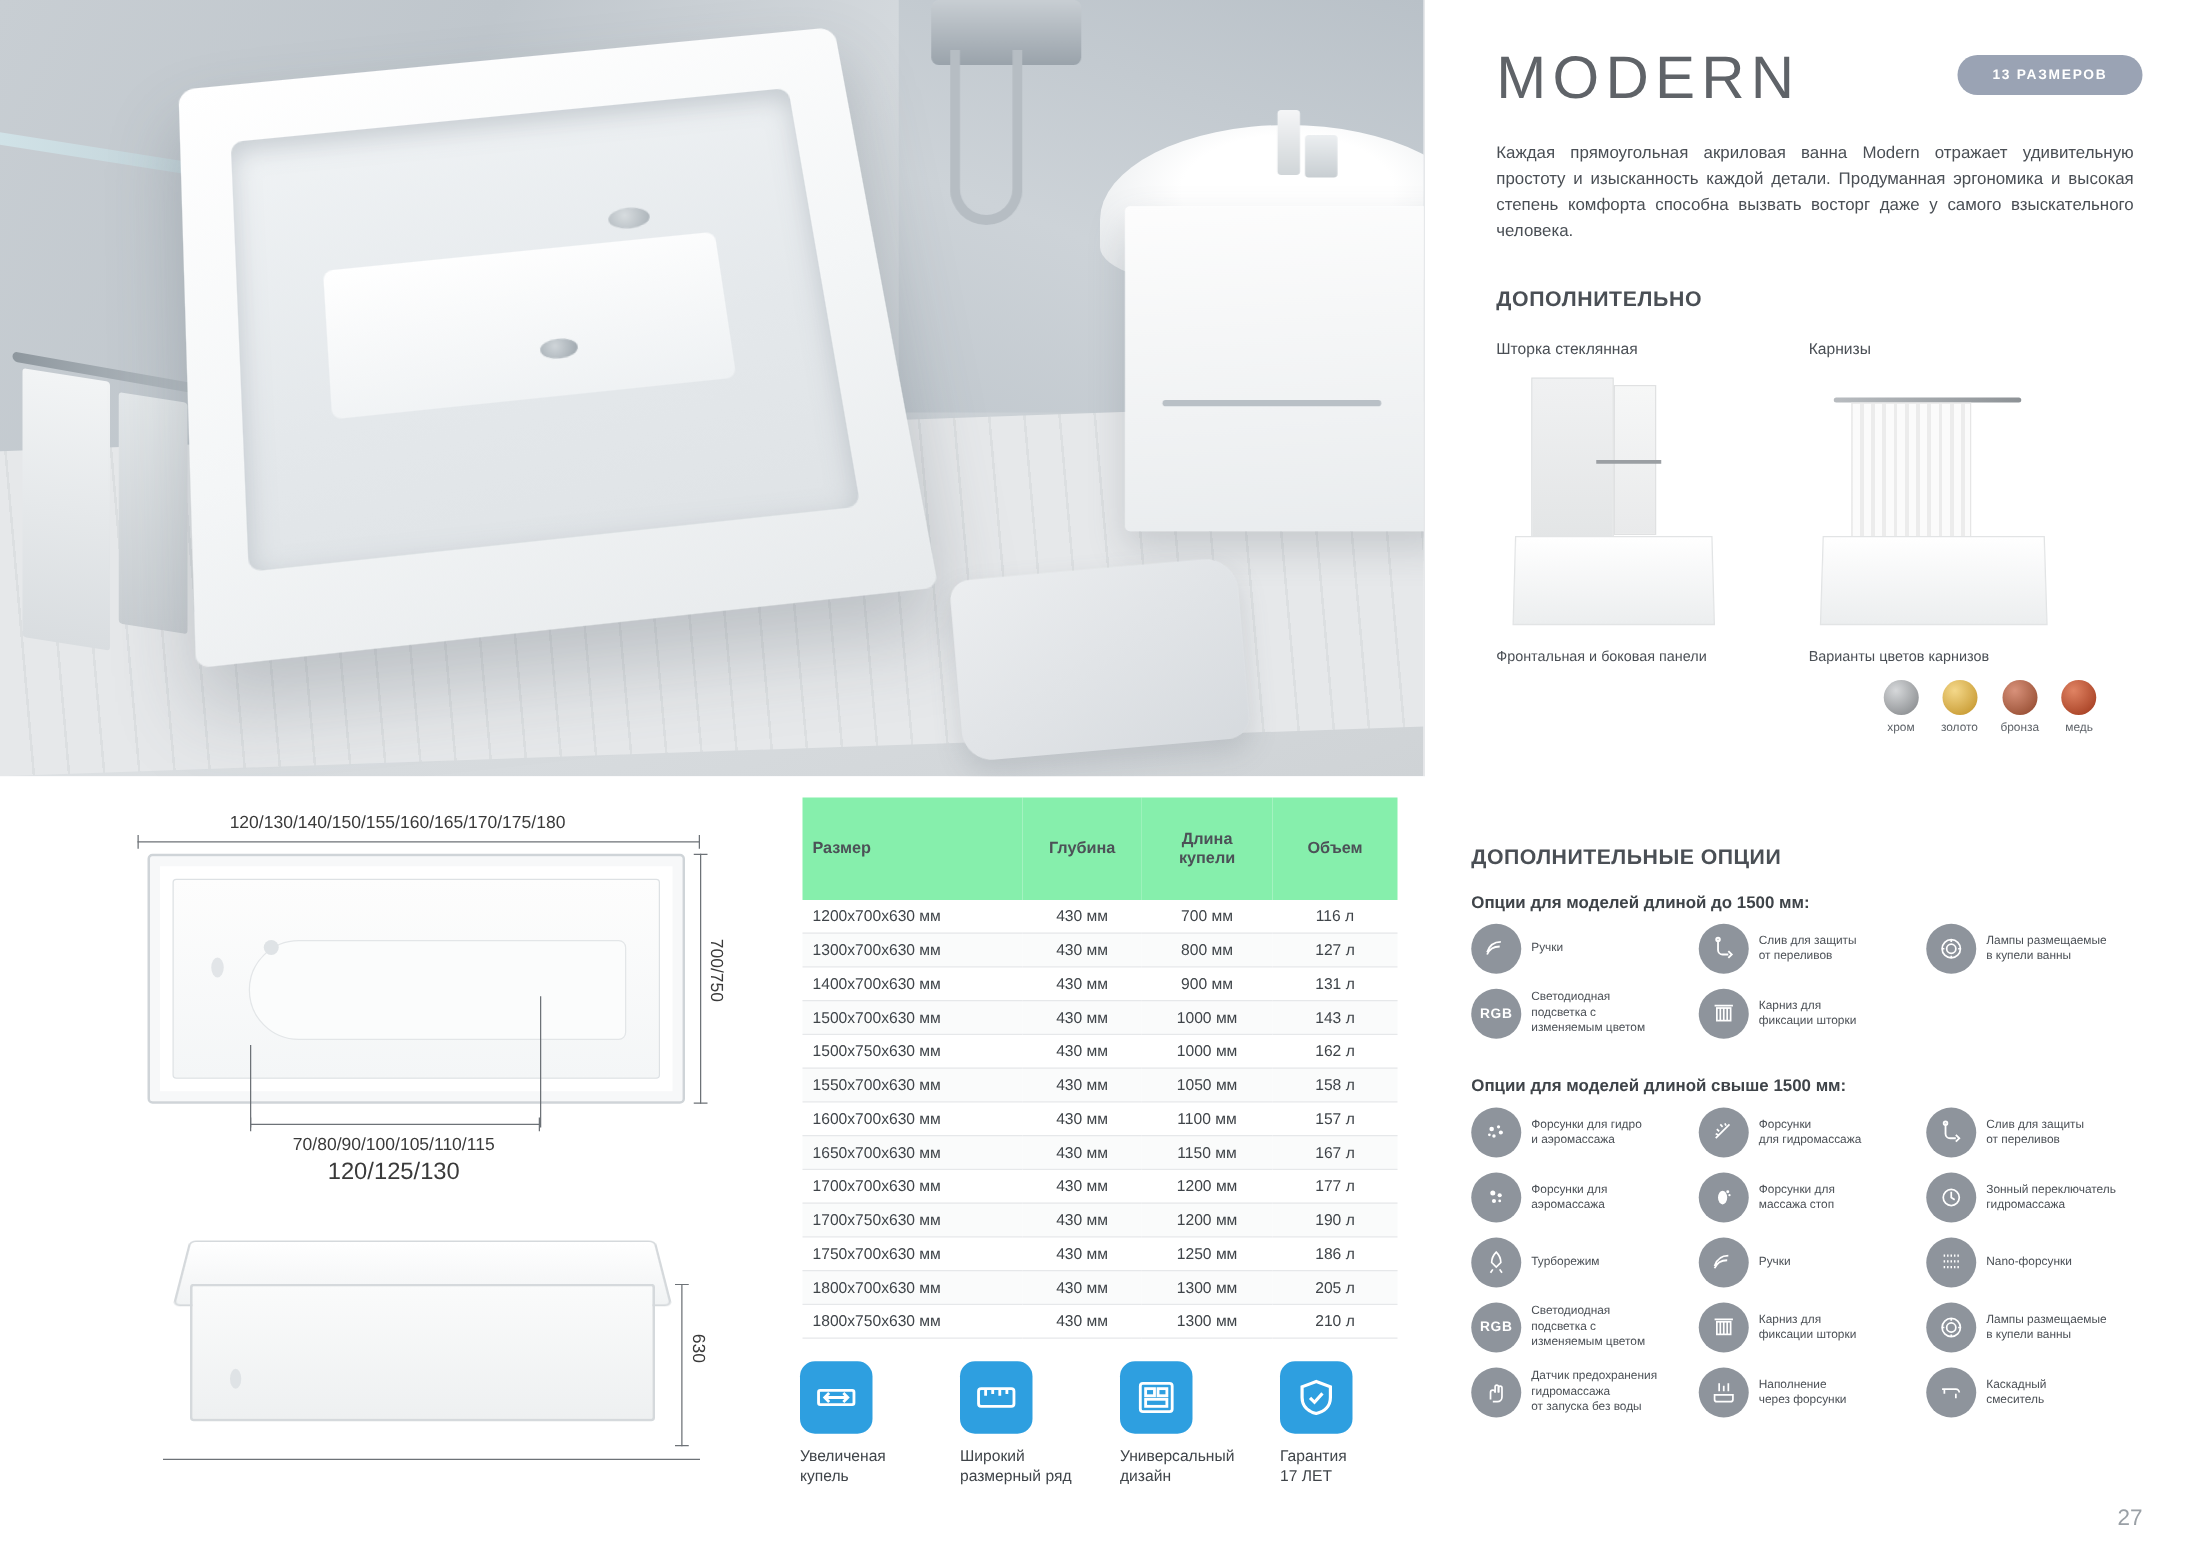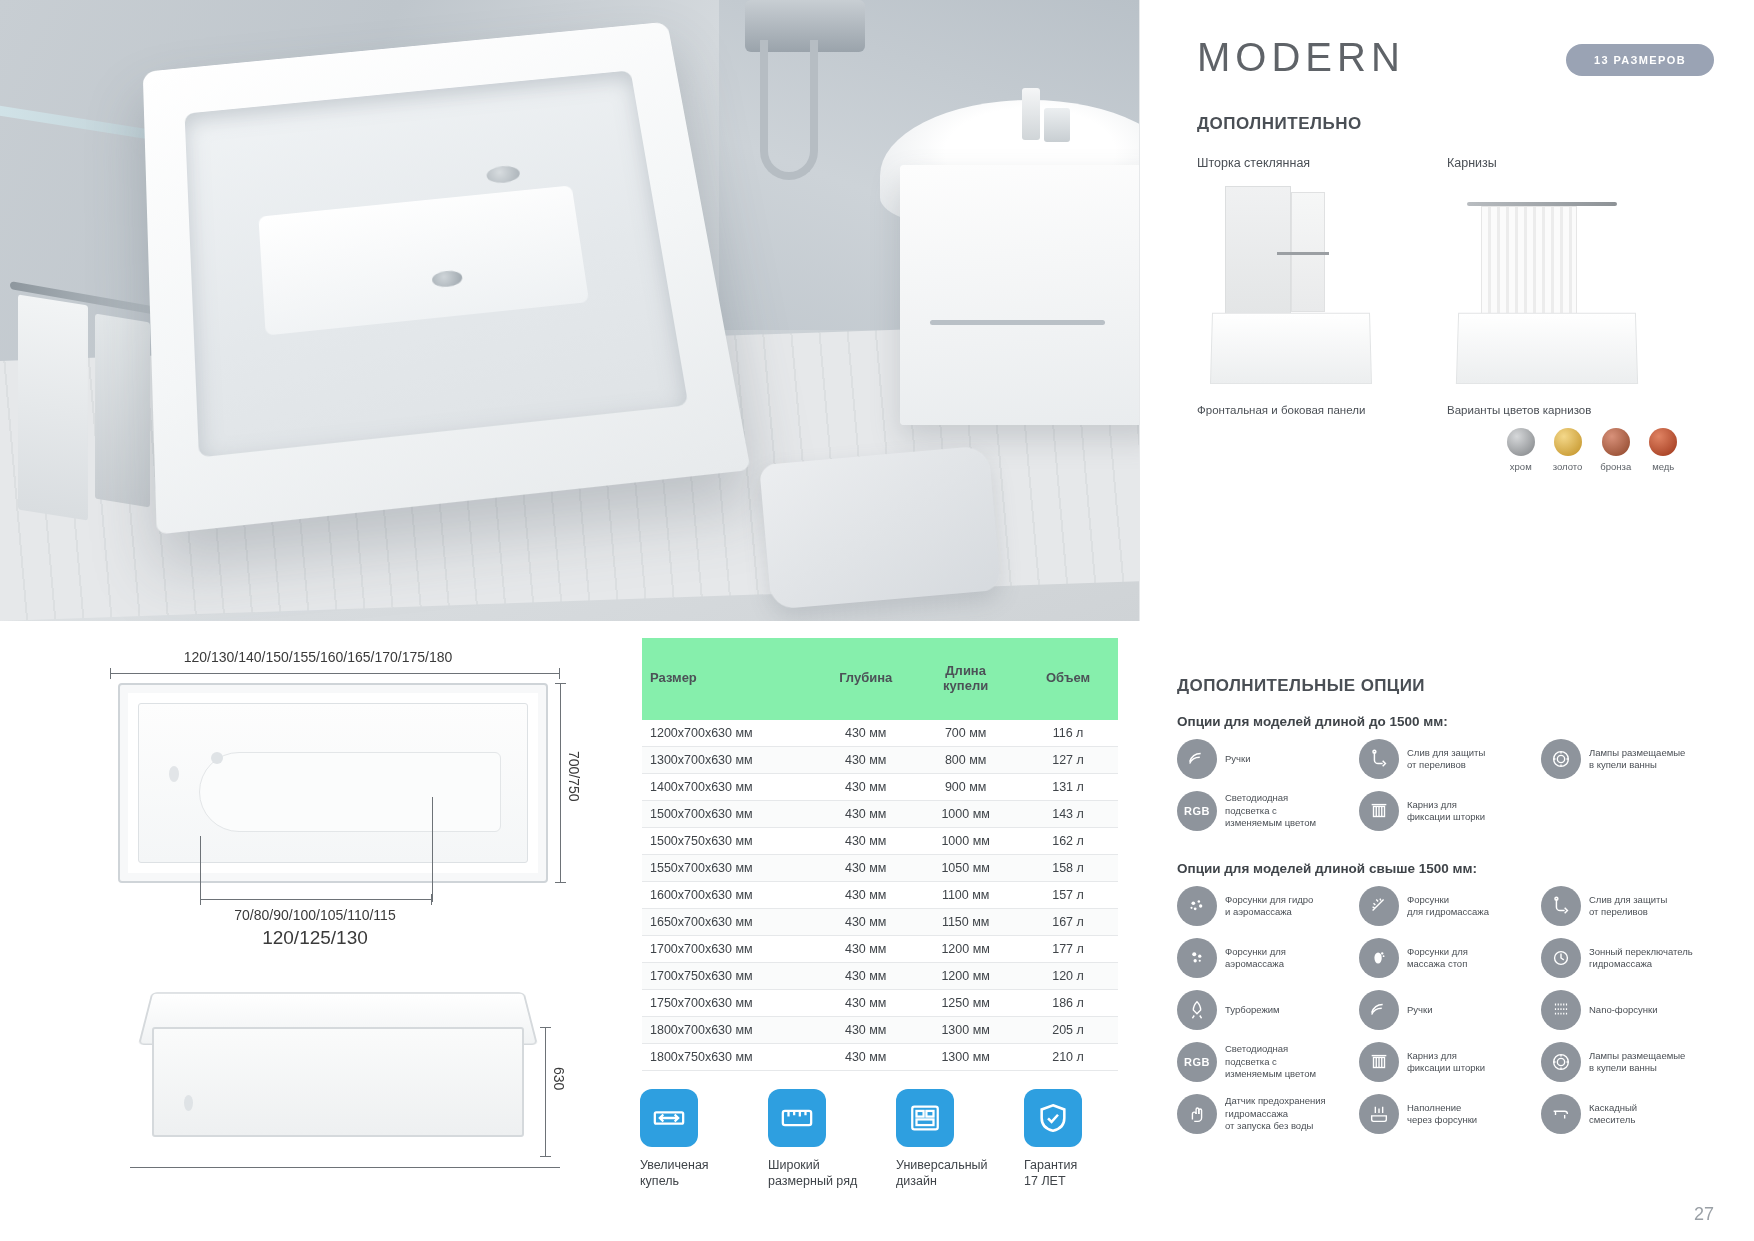--- a/index.html
+++ b/index.html
@@ -106,21 +106,21 @@
     transform: rotate(-5deg);
     box-shadow: 0 10px 22px rgba(100,110,120,.2);
   }
 
   
   .right-top {
     position:absolute; left:1139px; top:0; width:615px; height:621px;
     background:#ffffff; padding: 30px 40px 0 40px;
   }
   .brand-title {
-    font-size: 40px; letter-spacing: 5px; color:#5f6368; font-weight:400;
+    font-size: 48px; letter-spacing: 5px; color:#5f6368; font-weight:400;
     margin: 5px 0 0 18px; display:inline-block; vertical-align:middle;
   }
   .size-pill {
     display:inline-block; vertical-align:middle; float:right; margin-top:14px;
     background:#9aa3b4; color:#ffffff; font-size:11px; letter-spacing:1.4px;
     padding:10px 28px; border-radius:16px; font-weight:600;
   }
   .intro {
     clear:both; margin: 22px 0 0 18px; width: 510px;
     font-size: 13.5px; line-height: 1.55; color:#4a4f55; text-align: justify;
@@ -300,20 +300,21 @@
     <div class="vanity"></div>
     <div class="vanity-line"></div>
     <div class="bottle"></div>
     <div class="cup"></div>
     <div class="mat"></div>
   </div>
 
   <div class="right-top">
     <div class="size-pill">13 РАЗМЕРОВ</div>
     <div class="brand-title">MODERN</div>
+    <div class="intro">Каждая прямоугольная акриловая ванна Modern отражает удивительную простоту и изысканность каждой детали. Продуманная эргономика и высокая степень комфорта способна вызвать восторг даже у самого взыскательного человека.</div>
     <div class="sub-h">ДОПОЛНИТЕЛЬНО</div>
 
     <div class="addon-wrap" style="height:330px;">
       <div class="addon-col addon-a">
         <div class="addon-label">Шторка  стеклянная</div>
         <div class="scr-box">
           <div class="glass-panel"></div>
           <div class="glass-panel2"></div>
           <div class="glass-bar"></div>
           <div class="tub-min"></div>
@@ -448,21 +449,21 @@
         <tr>
             <td>1700х700х630 мм</td>
             <td class="c">430 мм</td>
             <td class="c">1200 мм</td>
             <td class="c">177 л</td>
           </tr>
         <tr>
             <td>1700х750х630 мм</td>
             <td class="c">430 мм</td>
             <td class="c">1200 мм</td>
-            <td class="c">120 л</td>
+            <td class="c">190 л</td>
           </tr>
         <tr>
             <td>1750х700х630 мм</td>
             <td class="c">430 мм</td>
             <td class="c">1250 мм</td>
             <td class="c">186 л</td>
           </tr>
         <tr>
             <td>1800х700х630 мм</td>
             <td class="c">430 мм</td>

